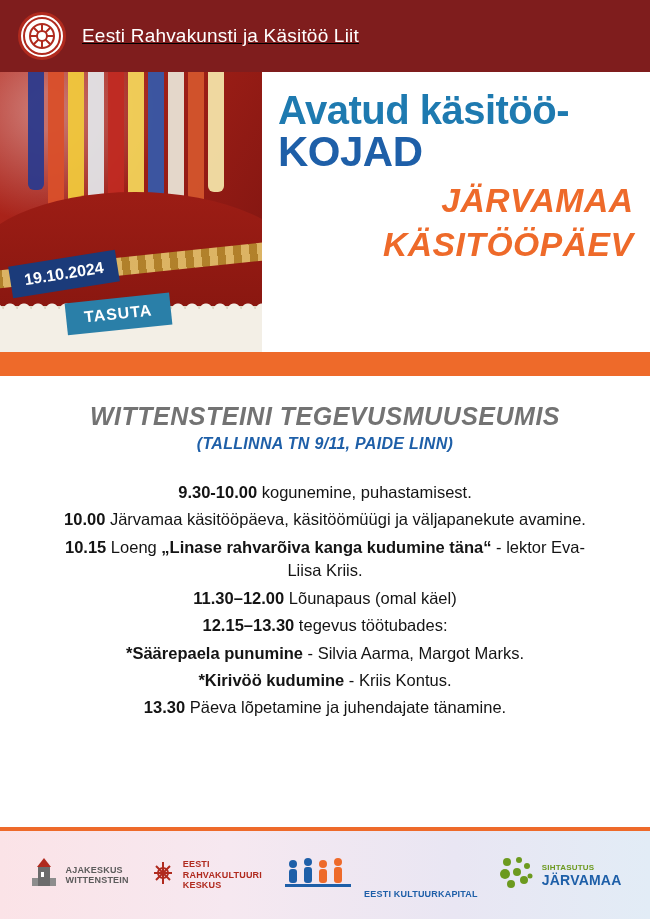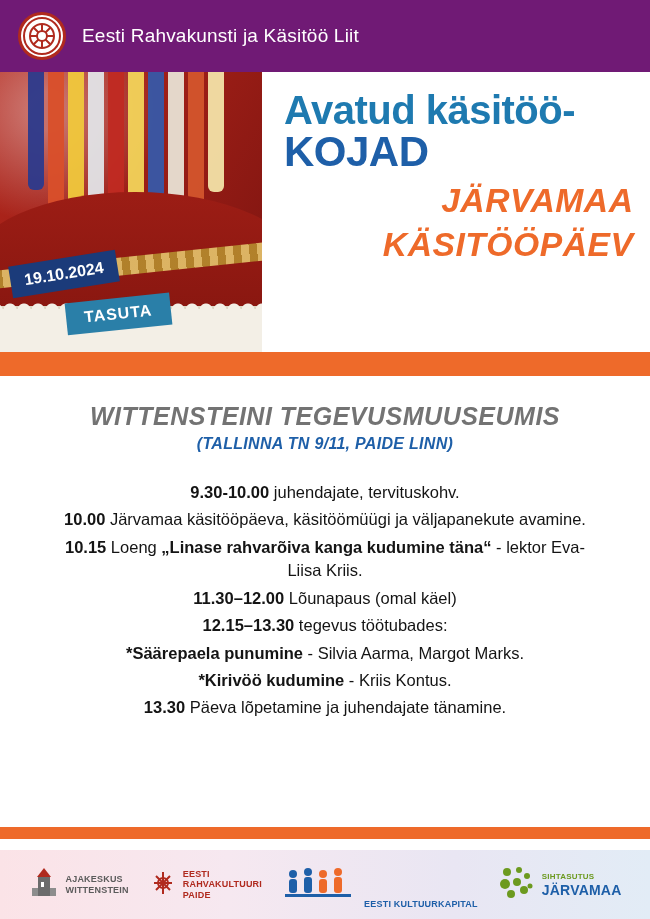--- a/index.html
+++ b/index.html
@@ -12,24 +12,25 @@
     width: 650px;
     height: 919px;
     font-family: "Liberation Sans", sans-serif;
     position: relative;
     overflow: hidden;
   }
 
   
   .header {
     height: 72px;
-    background: #701a75;
+    background: #7f1d1d;
     display: flex;
     align-items: center;
     padding-left: 18px;
+    text-decoration: underline;
   }
   .header-logo {
     width: 48px;
     height: 48px;
     flex: 0 0 48px;
     border-radius: 50%;
     background: #ffffff;
     border: 3px solid #b02a1e;
     position: relative;
     display: flex;
@@ -142,21 +143,21 @@
     font-weight: bold;
     letter-spacing: 1px;
     padding: 7px 18px;
     transform: rotate(-6deg);
     white-space: nowrap;
   }
 
   .hero-text {
     flex: 1;
     position: relative;
-    padding: 18px 20px 0 22px;
+    padding: 18px 20px 0 16px;
   }
   .hl1 {
     color: #1e7ab0;
     font-size: 40px;
     font-weight: bold;
     line-height: 1.02;
     letter-spacing: -0.5px;
   }
   .hl2 {
     color: #1e5fa8;
@@ -229,21 +230,21 @@
   .footer-bar {
     position: absolute;
     left: 0; right: 0;
     bottom: 80px;
     height: 12px;
     background: #ee6a2a;
   }
   .footer {
     position: absolute;
     left: 0; right: 0; bottom: 0;
-    height: 69px;
+    height: 88px;
     background: linear-gradient(90deg,#fbe3e7 0%, #f6e8f0 35%, #e9e6f3 70%, #e2ecf6 100%);
     display: flex;
     align-items: center;
     justify-content: space-around;
     padding: 0 18px;
   }
   .logo-item {
     display: flex;
     align-items: center;
     gap: 7px;
@@ -311,21 +312,21 @@
 
 <div class="divider"></div>
 
 <div class="venue">
   <div class="venue-name">WITTENSTEINI TEGEVUSMUUSEUMIS</div>
   <div class="venue-addr">(TALLINNA TN 9/11, PAIDE LINN)</div>
 </div>
 
 <div class="programme">
   <div class="prog-line">
-    <b>9.30-10.00</b><span> juhendajate, tervituskohv.</span>
+    <b>9.30-10.00</b><span> kogunemine, puhastamisest.</span>
   </div>
   <div class="prog-line">
     <b>10.00</b><span> Järvamaa käsitööpäeva, käsitöömüügi ja väljapanekute avamine.</span>
   </div>
   <div class="prog-line">
     <b>10.15</b> Loeng <b>„Linase rahvarõiva kanga kudumine täna“</b> - lektor Eva-Liisa Kriis.
   </div>
   <div class="prog-line">
     <b>11.30–12.00</b><span> Lõunapaus (omal käel)</span>
   </div>
@@ -367,21 +368,21 @@
       <svg width="26" height="28" viewBox="0 0 26 28" aria-hidden="true">
         <g stroke="#b02a1e" stroke-width="2" fill="none">
           <path d="M13 3 L13 25 M4 14 L22 14 M6 7 L20 21 M20 7 L6 21"></path>
           <circle cx="13" cy="14" r="5"></circle>
         </g>
       </svg>
     </span>
     <span class="logo-text lt-erk">
       <span>EESTI</span><br>
       <span>RAHVAKULTUURI</span><br>
-      <span>PAIDE</span>
+      <span>KESKUS</span>
     </span>
   </div>
 
   <div class="logo-item">
     <span>
       <svg width="74" height="34" viewBox="0 0 74 34" aria-hidden="true">
         <g fill="#1e5fa8">
           <circle cx="10" cy="8" r="4"></circle>
             <rect x="6" y="13" width="8" height="14" rx="3"></rect>
           <circle cx="25" cy="6" r="4"></circle>

